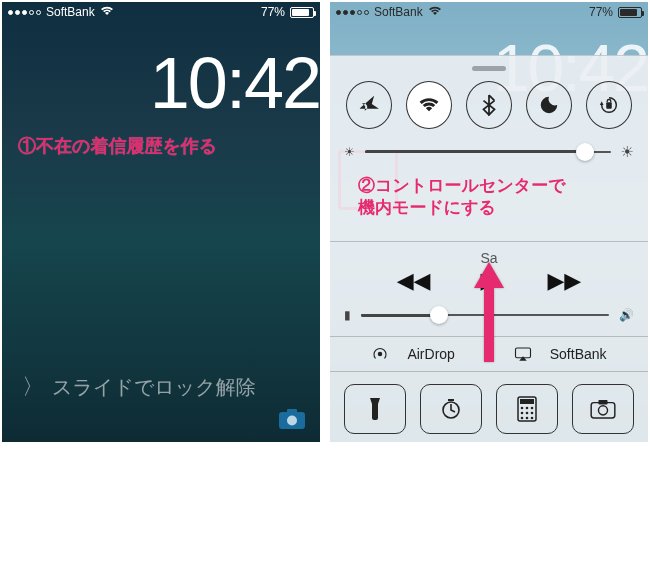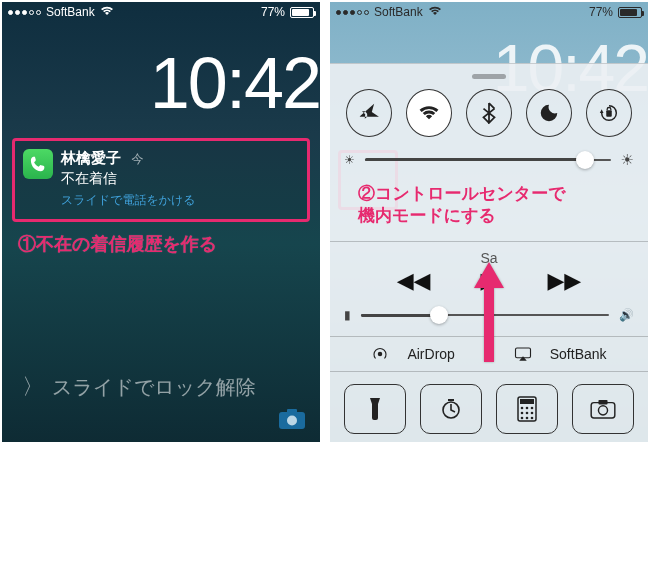--- a/index.html
+++ b/index.html
@@ -57,21 +57,21 @@
     border-radius: 6px; display:flex; align-items:center; justify-content:center;
   }
   .notif-title { font-size: 15px; font-weight: 600; display:inline-block; }
   .notif-when { font-size: 12px; color: rgba(255,255,255,0.6); margin-left: 6px; }
   .notif-sub { font-size: 14px; margin-top: 2px; }
   .notif-hint { font-size: 12px; color: #3fa0d9; margin-top: 4px; }
   .annotation {
     color: #e62a6f; font-weight: 700; font-size: 18px;
     margin: 10px 16px; text-shadow: 0 0 1px rgba(255,255,255,0.3);
   }
-  .phone.right .annotation { font-size: 17px; line-height:1.3; margin: 4px 16px 14px; }
+  .phone.right .annotation { font-size: 17px; line-height:1.3; margin: 4px 16px 22px; }
   .unlock-row {
     position: absolute; bottom: 40px; left: 20px; right: 40px;
     display: flex; align-items: center; color: rgba(255,255,255,0.55);
     font-size: 20px; gap: 8px;
   }
   .chevron { font-size: 22px; }
   .camera-btn {
     position: absolute; bottom: 10px; right: 12px;
     width: 32px; height: 26px;
     display:flex; align-items:center; justify-content:center;
@@ -141,33 +141,20 @@
       <span class="battery">
           <span class="battery-fill"></span>
         </span>
     </div>
   </div>
 
   <div class="clock-block">
     <div class="clock-time">10:42</div>
   </div>
 
-  <div class="notif-card">
-    <div class="notif-icon">
-      <svg width="18" height="18" viewBox="0 0 24 24">
-          <path fill="#fff" d="M6 2c1 0 2 .4 2.2 1.4l.8 3c.2.8-.1 1.5-.7 2l-1.5 1.2c1.3 2.6 3.5 4.8 6.1 6.1l1.2-1.5c.5-.6 1.2-.9 2-.7l3 .8c1 .2 1.4 1.2 1.4 2.2 0 2.7-2.3 5-5 5C8.7 21.5 2.5 15.3 2.5 7c0-2.7 2.3-5 5-5Z"></path>
-        </svg>
-    </div>
-    <div>
-      <span class="notif-title">林檎愛子</span>
-      <span class="notif-when">今</span>
-    </div>
-    <div class="notif-sub">不在着信</div>
-    <div class="notif-hint">スライドで電話をかける</div>
-  </div>
 
   <div class="annotation">①不在の着信履歴を作る</div>
 
   <div class="unlock-row">
     <span class="chevron">〉</span>
     <span>スライドでロック解除</span>
   </div>
 
   <div class="camera-btn">
     <svg width="28" height="22" viewBox="0 0 28 22">

